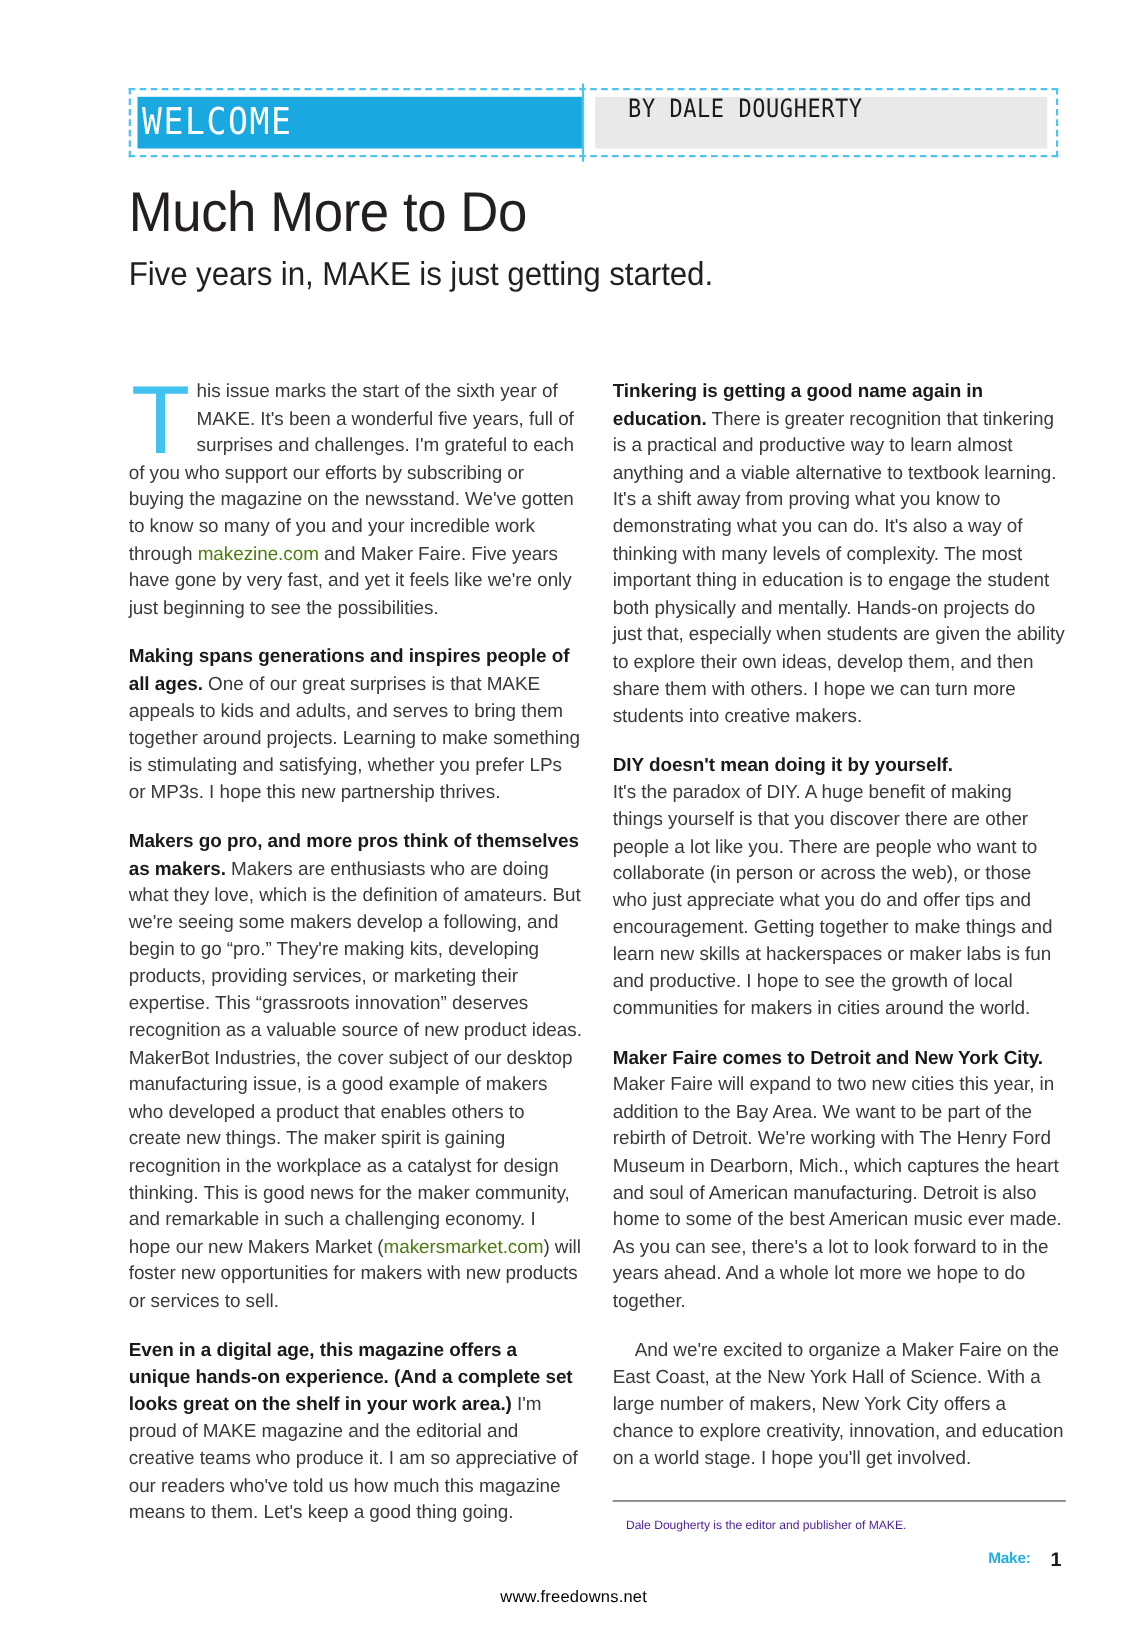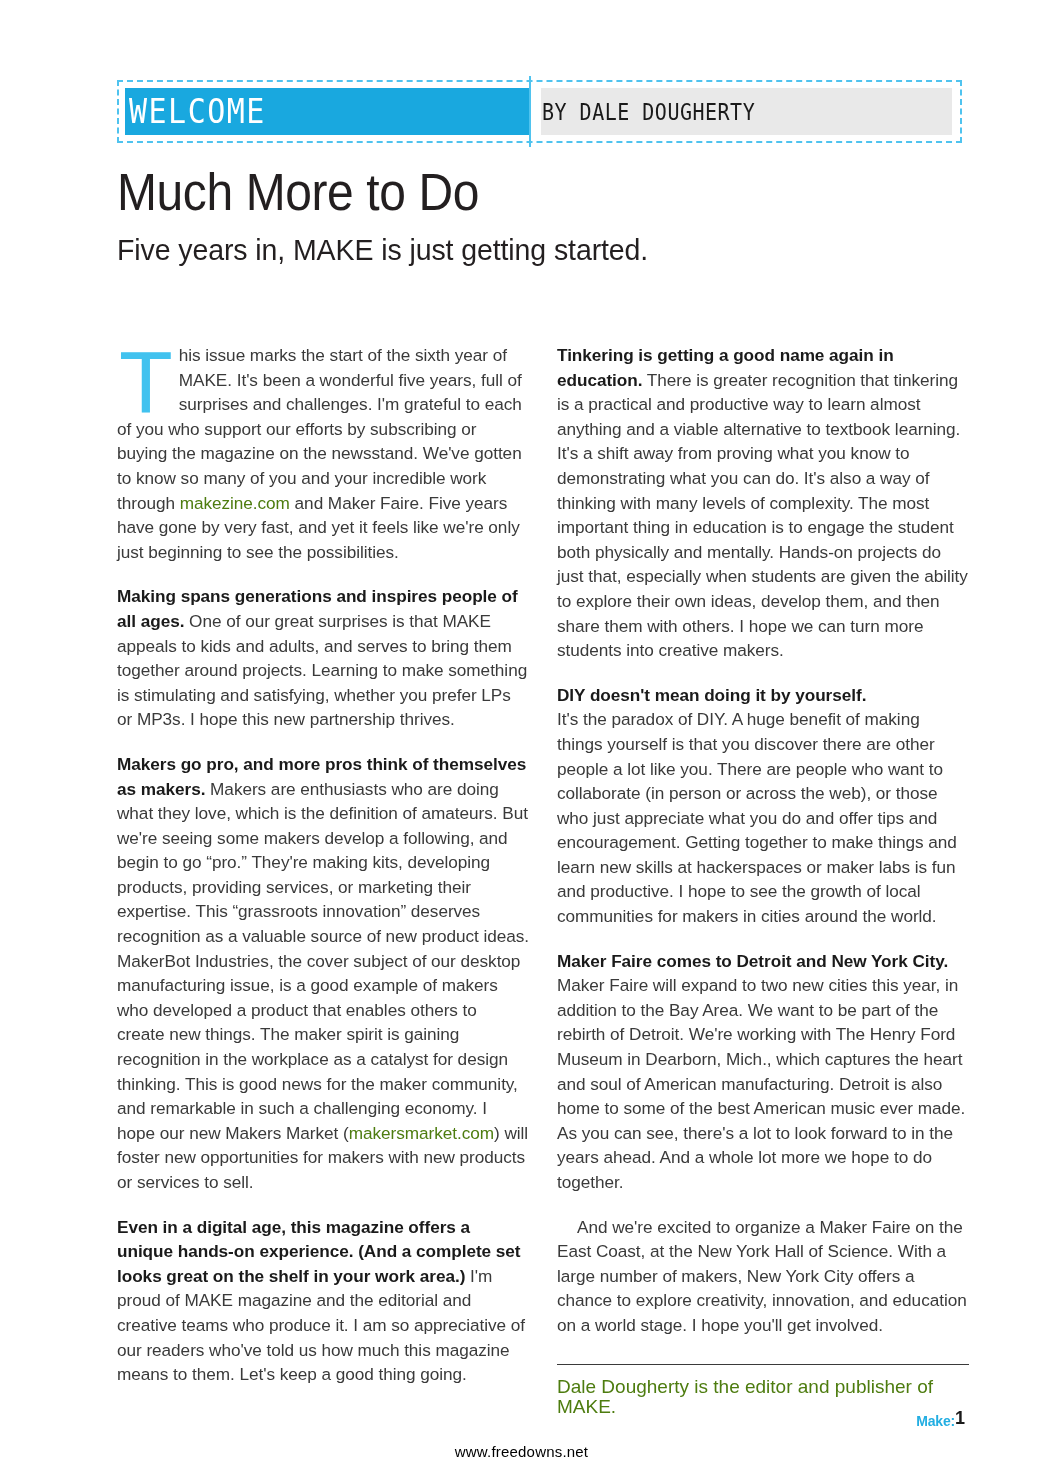--- a/index.html
+++ b/index.html
@@ -69,22 +69,21 @@
     flex: 1;
     padding: 6px 8px 6px 10px;
     box-sizing: border-box;
     display: flex;
     align-items: stretch;
   }
   .byline-box {
     background: #e9e9e9;
     flex: 1;
     display: flex;
-    align-items: center;
-    padding-left: 1px;
+    padding-left: 30px;
   }
   .byline-label {
     font-family: "DejaVu Sans Mono", monospace;
     font-size: 20px;
     letter-spacing: 0.5px;
     color: #1a1a1a;
     transform: scaleY(1.15);
     transform-origin: left center;
   }
 
@@ -171,32 +170,33 @@
   }
 
   
   .credit-rule {
     border: 0;
     border-top: 1.5px solid #3a3a3a;
     margin: 26px 0 12px 0;
     width: 100%;
   }
   .credit-line {
-    font-size: 19px;
+    font-size: 11px;
     line-height: 20px;
-    color: #4d7c0f;
-    margin: 0;
+    color: #4c1d95;
+    margin: 12px;
   }
 
   .page-footer {
     position: absolute;
     right: 78px;
     top: 1408px;
     display: flex;
-    align-items: flex-end;
+    align-items: flex-start;
+    gap: 18px;
   }
   .make-logo {
     color: #22aee2;
     font-weight: bold;
     font-size: 14px;
     letter-spacing: -0.2px;
   }
   .page-number {
     font-size: 18px;
     font-weight: bold;

